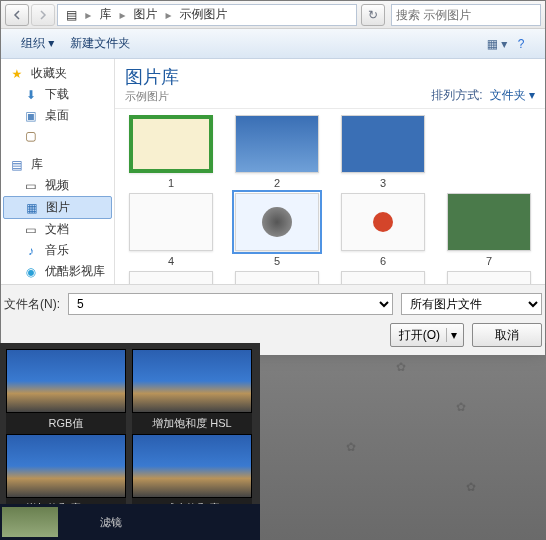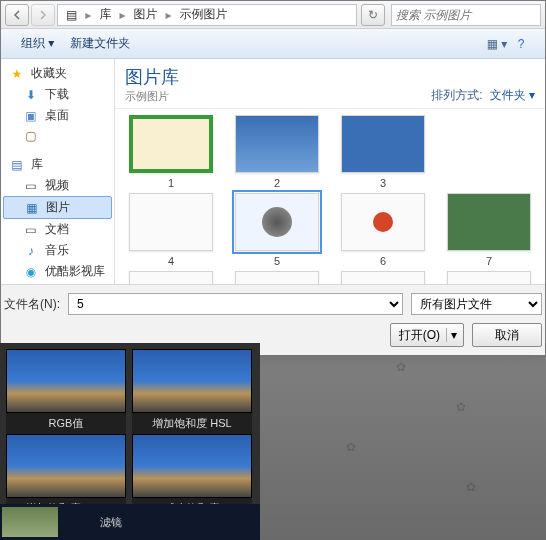--- a/index.html
+++ b/index.html
@@ -6,21 +6,21 @@
 body{width:546px;height:540px;overflow:hidden;position:relative;background:#6a6a6a}
 .bg{position:absolute;inset:0;background:linear-gradient(180deg,#5a5a5a 0%,#888 50%,#6a6a6a 100%)}
 .flower{position:absolute;width:40px;height:40px;opacity:.15;color:#000}
 .dialog{position:absolute;left:0;top:0;width:546px;height:343px;background:#fff;border:1px solid #7a7a7a;box-shadow:0 4px 20px rgba(0,0,0,.4)}
 .addrbar{height:28px;background:linear-gradient(#f7f7f7,#e9e9e9);display:flex;align-items:center;padding:0 4px;border-bottom:1px solid #d0d0d0}
 .navbtn{width:24px;height:22px;border:1px solid #b0b0b0;border-radius:3px;background:linear-gradient(#fefefe,#e4e4e4);display:flex;align-items:center;justify-content:center;color:#6b7280;margin-right:2px;cursor:default}
 .crumb{flex:1;height:22px;border:1px solid #b8c5d6;background:#fff;display:flex;align-items:center;padding:0 4px}
 .crumb span{padding:0 4px;color:#333}
 .crumb .sep{color:#888}
 .searchbox{width:150px;height:22px;border:1px solid #b8c5d6;background:#fff;margin-left:4px;display:flex;align-items:center;padding:0 4px}
-.searchbox input{border:0;outline:0;width:100%;font-style:italic;color:#888;background:transparent}
+.searchbox input{border:0;outline:0;width:100%;color:#888;background:transparent}
 .toolbar{height:30px;background:linear-gradient(#f4f8fc,#dbe7f4);display:flex;align-items:center;padding:0 12px;border-bottom:1px solid #c6d3e3}
 .toolbar .tbtn{padding:3px 8px;color:#1a3e6e;cursor:default}
 .toolbar .spacer{flex:1}
 .toolbar .iconbtn{width:24px;height:22px;display:flex;align-items:center;justify-content:center;color:#4a6a92}
 .body{display:flex;height:225px}
 .sidebar{width:128px;border-right:1px solid #e0e0e0;padding:4px 0;overflow:hidden}
 .sb-group{padding:2px 8px 2px 22px;display:flex;align-items:center;gap:6px;color:#333;cursor:default;position:relative}
 .sb-group.hdr{font-weight:400;color:#333;padding-left:8px}
 .sb-group.sel{background:#cfe3fa;border:1px solid #7da7d9;border-radius:2px;margin:0 2px;padding-left:20px}
 .sb-icon{width:16px;height:16px;display:inline-flex;align-items:center;justify-content:center}
@@ -208,21 +208,21 @@
             </div>
         </div>
       </div>
     </div>
   </div>
 
   <div class="footer">
     <div class="frow">
       <label>文件名(N):</label>
       <select class="combo"><option>5</option></select>
-      <select style="width:131px"><option>所有图片文件</option></select>
+      <select style="width:141px"><option>所有图片文件</option></select>
     </div>
     <div class="btnrow">
       <div class="btn split">
           <span>打开(O)</span>
           <span class="dd">▾</span>
         </div>
       <div class="btn">取消</div>
     </div>
   </div>
 </div>

